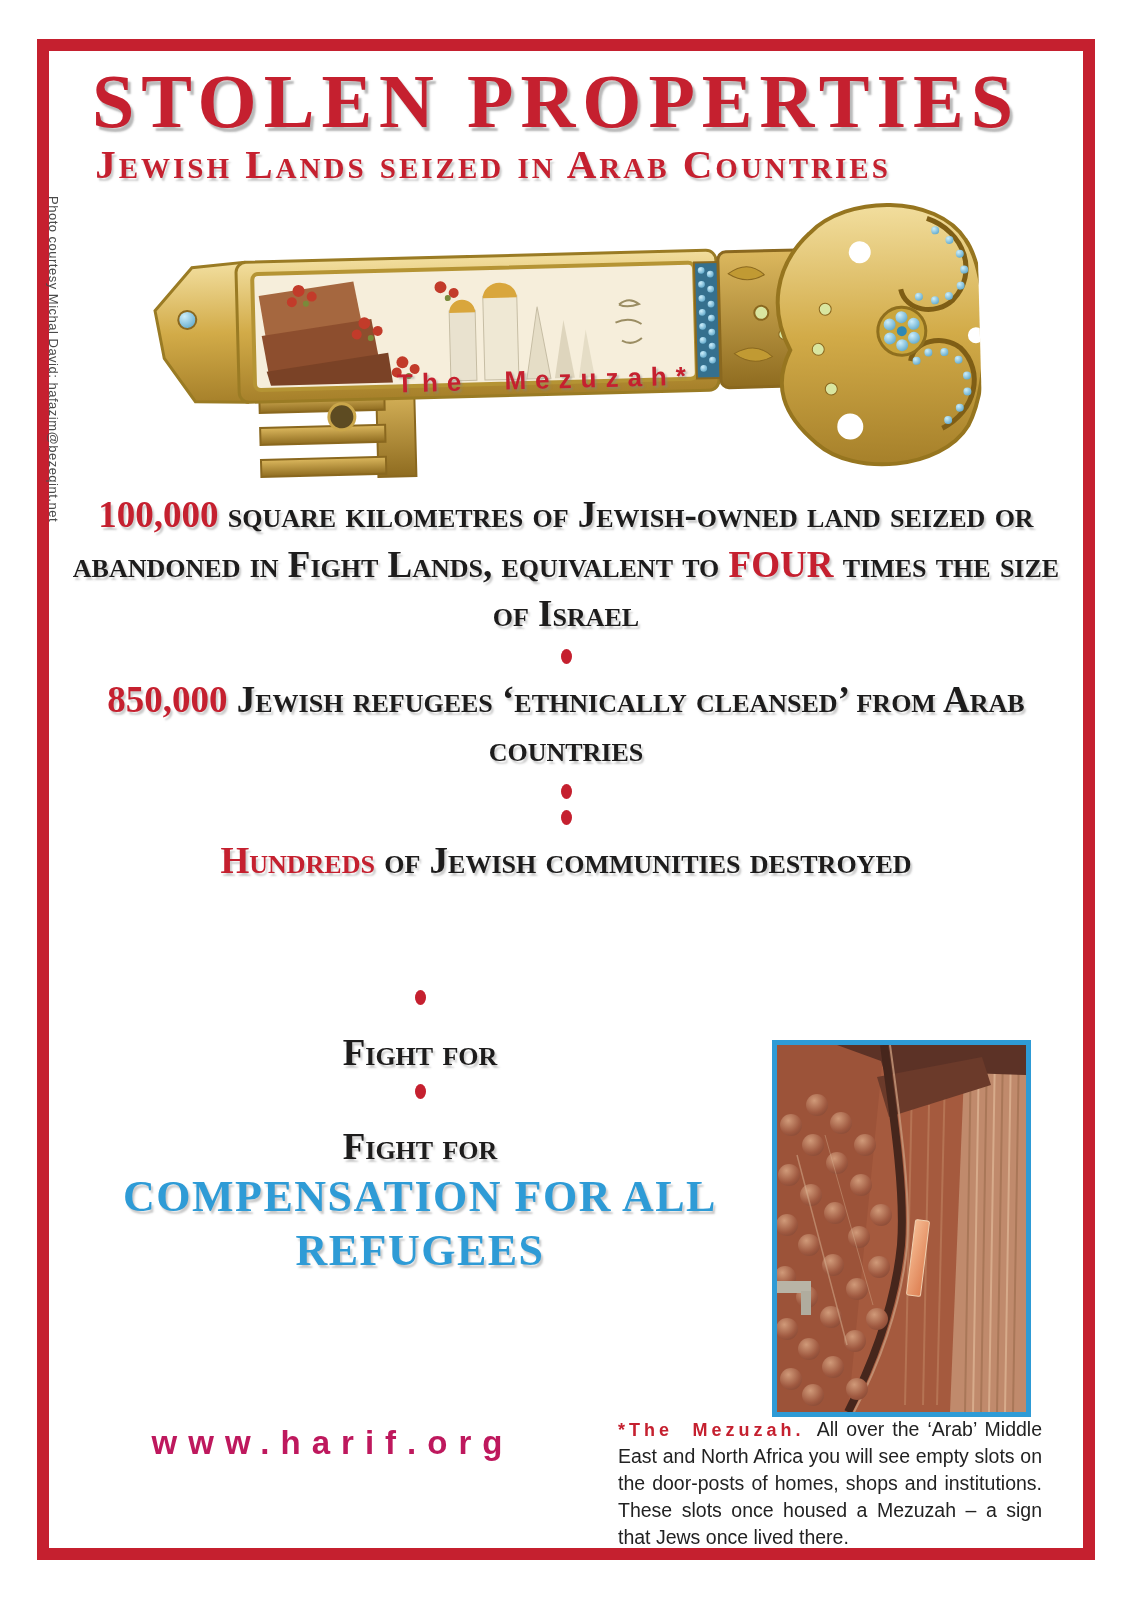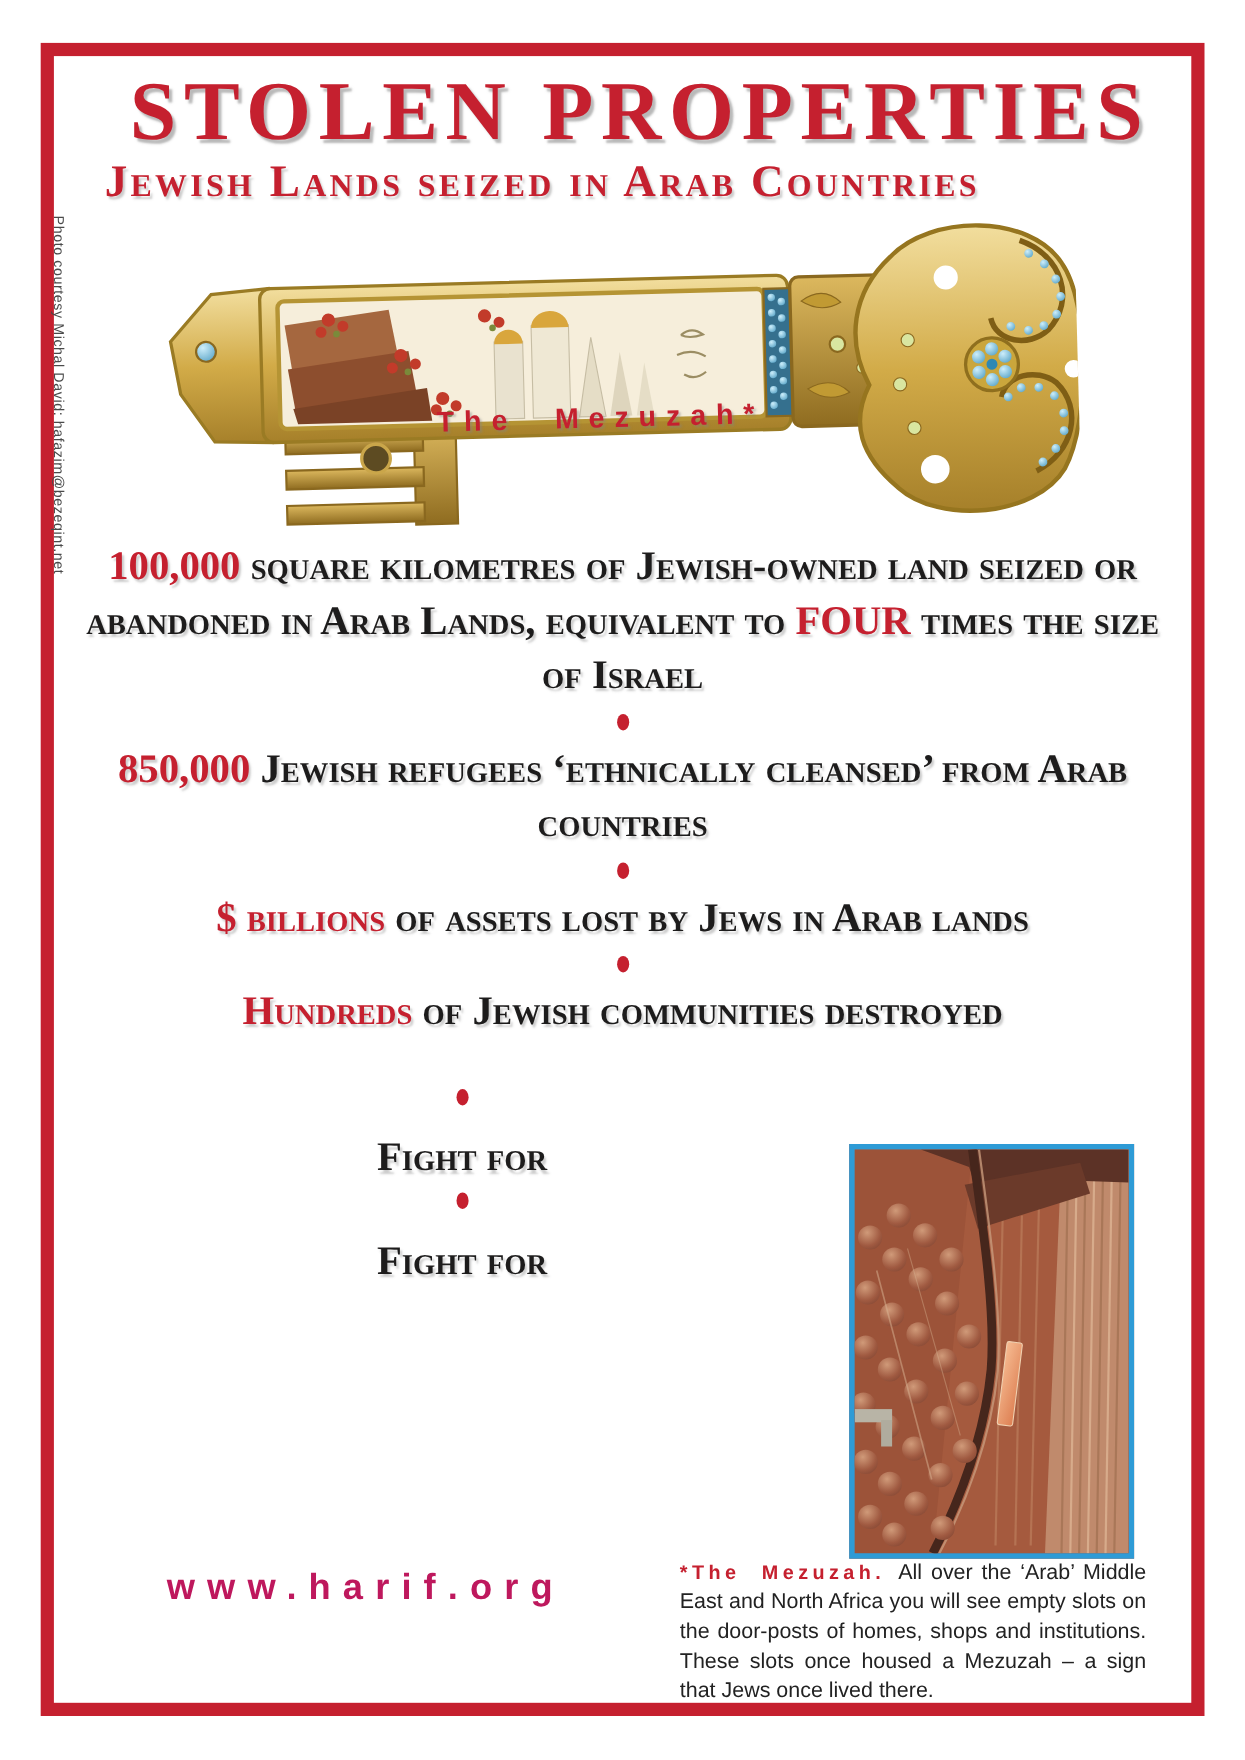--- a/index.html
+++ b/index.html
@@ -5,21 +5,21 @@
   html,body{margin:0;padding:0;background:#ffffff;}
   .page{position:relative;width:1132px;height:1600px;background:#ffffff;overflow:hidden;
         font-family:"Liberation Serif", serif;}
   .frame{position:absolute;left:37px;top:39px;width:1058px;height:1521px;
          border:12px solid #c5202f;box-sizing:border-box;}
   
   .credit{position:absolute;left:46px;top:196px;writing-mode:vertical-rl;
           font-family:"Liberation Sans", sans-serif;font-size:13px;color:#4a4a4a;
           letter-spacing:0.5px;}
   
-  .title{position:absolute;left:65px;top:58px;width:1034px;text-align:center;
+  .title{position:absolute;left:39px;top:58px;width:1034px;text-align:center;
          font-size:76px;font-weight:bold;color:#c5202f;letter-spacing:7px;
          text-shadow:3px 4px 2px rgba(125,125,125,0.55);white-space:nowrap;}
   .subtitle{position:absolute;left:49px;top:140px;width:888px;text-align:center;
          font-variant:small-caps;font-size:41px;font-weight:bold;color:#c5202f;
          letter-spacing:3px;text-shadow:2px 3px 2px rgba(140,140,140,0.45);white-space:nowrap;}
   
   .key-figure{position:absolute;left:150px;top:198px;width:830px;height:290px;transform:rotate(-1.5deg);}
   .key-caption{position:absolute;left:0;top:166px;width:790px;text-align:center;
          font-family:"Liberation Sans", sans-serif;font-weight:bold;font-size:26px;
          color:#c5202f;letter-spacing:9px;word-spacing:18px;
@@ -199,34 +199,34 @@
         </g>
         <circle cx="676" cy="118" r="6" fill="#d9e6a0" stroke="#8a681f"></circle>
         <circle cx="668" cy="158" r="6" fill="#d9e6a0" stroke="#8a681f"></circle>
         <circle cx="680" cy="198" r="6" fill="#d9e6a0" stroke="#8a681f"></circle>
       </g>
     </svg>
     <figcaption class="key-caption">The Mezuzah*</figcaption>
   </figure>
 
   <section class="facts">
-    <p class="fact"><span class="hl">100,000</span><span> square kilometres of Jewish-owned land seized or abandoned in Arab Lands, equivalent to </span><span class="hl">FOUR</span><span> times the size of Israel</span></p>
+    <p class="fact"><span class="hl">100,000</span><span> square kilometres of Jewish-owned land seized or abandoned in Fight Lands, equivalent to </span><span class="hl">FOUR</span><span> times the size of Israel</span></p>
     <div class="dot-row"><span class="dot"></span></div>
     <p class="fact"><span class="hl">850,000</span><span> Jewish refugees ‘ethnically cleansed’ from Arab countries</span></p>
     <div class="dot-row"><span class="dot"></span></div>
-    <p class="fact"><span class="hl">$ billions</span><span> of assets lost by Jews in Arab lands</span></p>
     <div class="dot-row"><span class="dot"></span></div>
     <p class="fact"><span class="hl">Hundreds</span><span> of Jewish communities destroyed</span></p>
   </section>
 
   <section class="fight-col">
     <div class="dot-row"><span class="dot"></span></div>
     <p class="fight-lead">Fight for</p>
     <div class="dot-row"><span class="dot"></span></div>
     <p class="fight-lead">Fight for</p>
+    <p class="fight-main">COMPENSATION FOR ALL REFUGEES</p>
   </section>
 
   <figure class="door-photo">
     <svg width="249" height="367" viewBox="0 0 249 367">
       <defs>
         <radialGradient id="studG" cx="0.38" cy="0.3" r="0.9">
           <stop offset="0" stop-color="#d09a79"></stop>
             <stop offset="0.6" stop-color="#a05a41"></stop>
             <stop offset="1" stop-color="#7c4230"></stop>
         </radialGradient>

